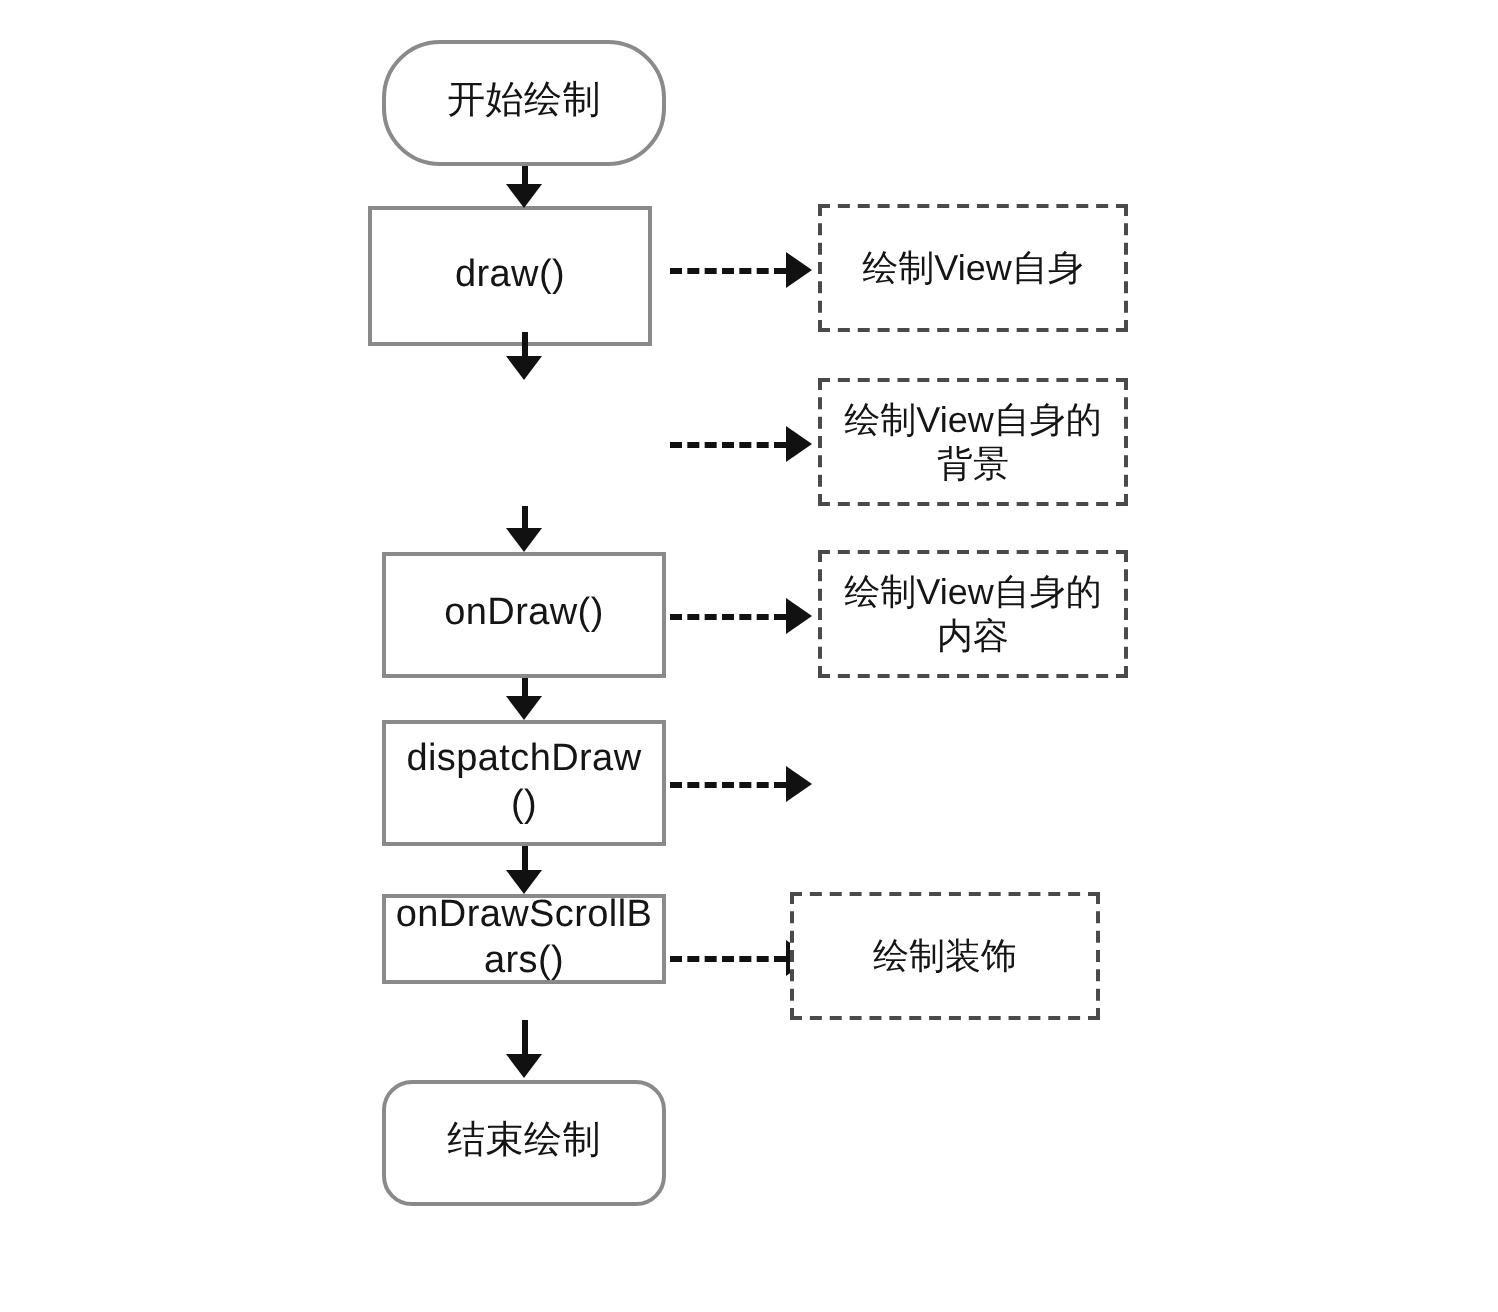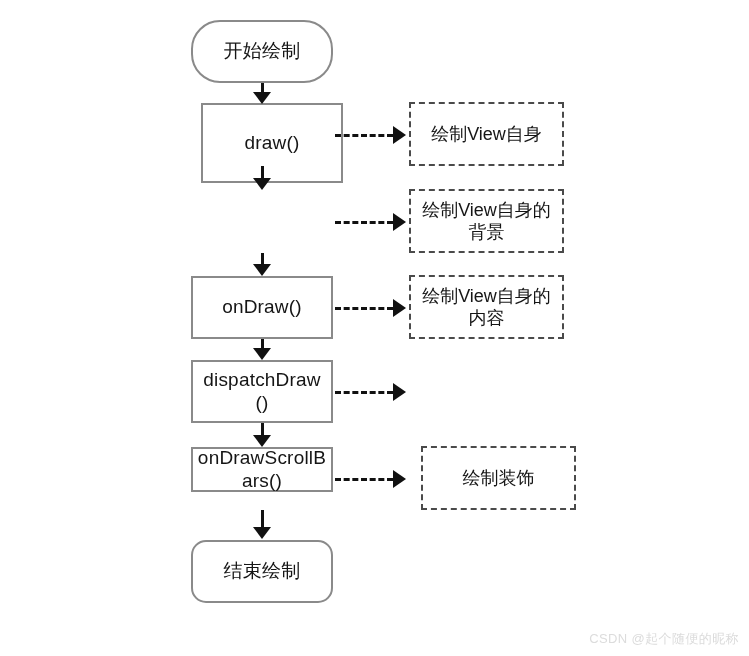--- a/index.html
+++ b/index.html
@@ -118,21 +118,21 @@
 </style>
 </head>
 <body>
 
 <div id="canvas">
 
   <div class="node terminal cjk" style="left:191px; top:20px; width:142px; height:63px;border-radius:29px;">
     <span class="label">开始绘制</span>
   </div>
 
-  <div class="node" style="left:201px; top:103px; width:142px; height:80px;">
+  <div class="node" style="left:184px; top:103px; width:142px; height:70px;">
     <span class="label">draw()</span>
   </div>
 
 
   <div class="node" style="left:191px; top:276px; width:142px; height:63px;">
     <span class="label">onDraw()</span>
   </div>
 
   <div class="node" style="left:191px; top:360px; width:142px; height:63px;">
     <span class="label">dispatchDraw()</span>
@@ -187,19 +187,18 @@
     <span class="label">绘制View自身的
 背景</span>
   </div>
 
   <div class="note" style="left:409px; top:275px; width:155px; height:64px;">
     <span class="label">绘制View自身的
 内容</span>
   </div>
 
 
-  <div class="note" style="left:421px; top:446px; width:155px; height:64px;">
+  <div class="note" style="left:395px; top:446px; width:155px; height:64px;">
     <span class="label">绘制装饰</span>
   </div>
 
-  <div class="watermark">CSDN @起个随便的昵称</div>
 
 </div>
 
 </body></html>

